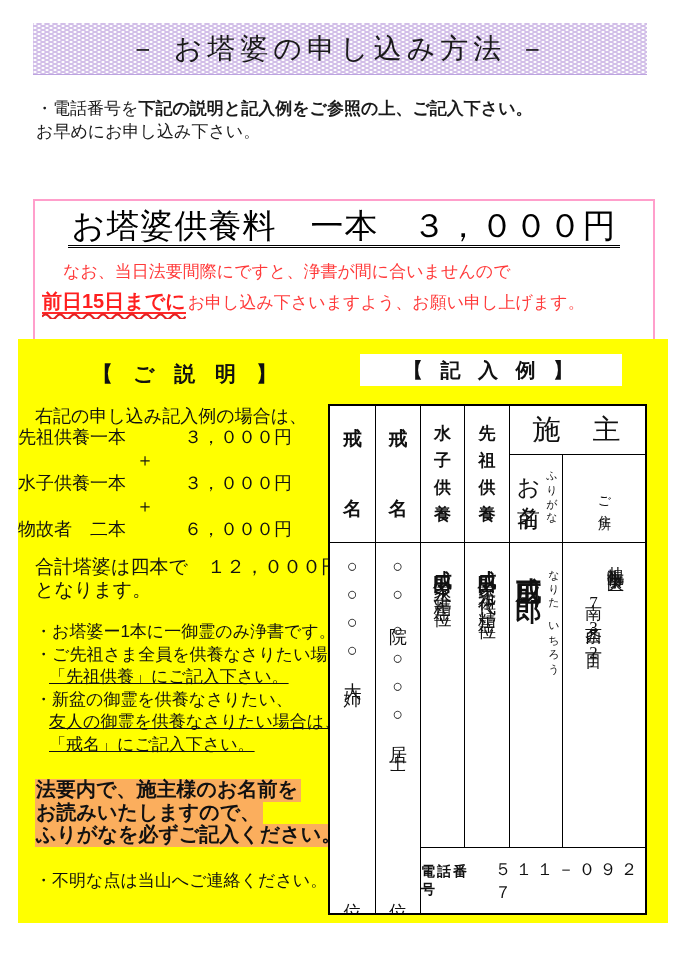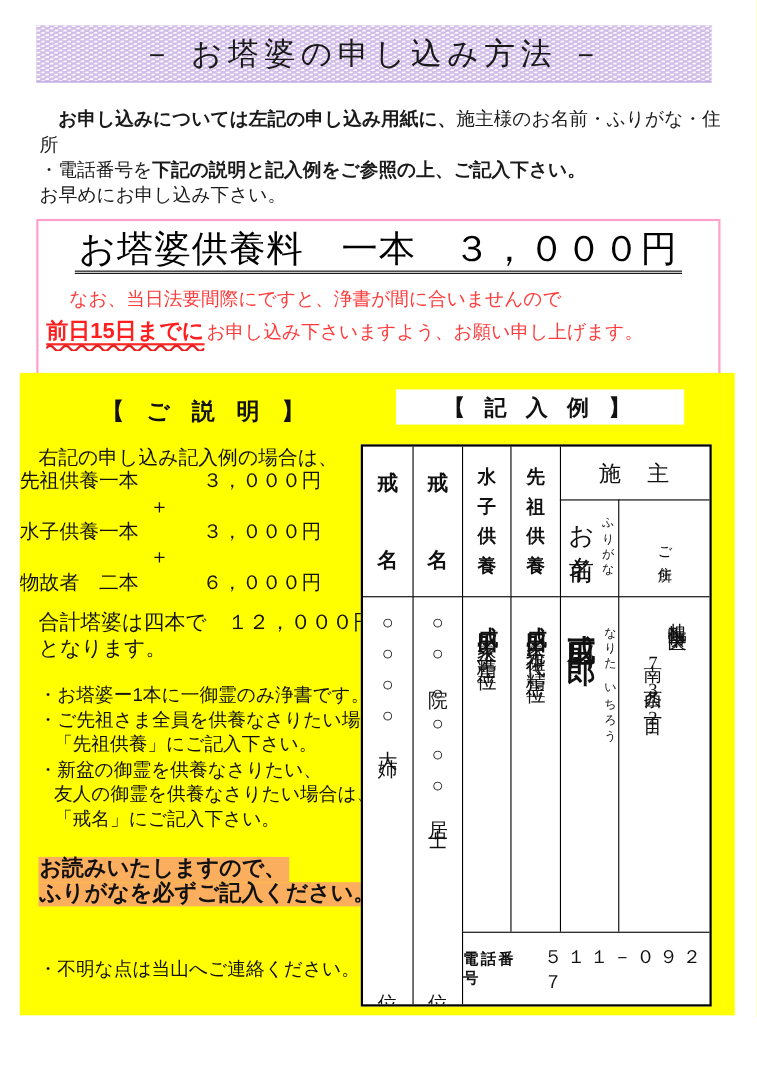--- a/index.html
+++ b/index.html
@@ -51,21 +51,21 @@
 
   
   .yellow{left:18px;top:339px;width:650px;height:584px;background:#ffff00;}
   .expl-title{left:58px;top:360px;width:260px;text-align:center;font-size:21px;font-weight:bold;letter-spacing:7px;white-space:nowrap;}
   .expl-intro{left:35px;top:404px;font-size:18px;}
   .price-list{left:18px;top:426px;width:274px;font-size:18px;line-height:23px;}
   .price-row{display:flex;justify-content:space-between;}
   .plus-row{padding-left:118px;}
   .total{left:35px;top:555px;font-size:19px;line-height:23px;}
   .bullets{left:35px;top:621px;font-size:17px;line-height:22.5px;}
-  .bullets .indent{padding-left:14px;}
+  .bullets .indent{padding-left:14px;text-decoration:underline;}
   .hl-block{left:35px;top:779px;font-size:20px;font-weight:bold;line-height:21.5px;}
   .hl-block span{display:inline-block;padding:0 3px 1px 1px;margin:0;}
   .footnote{left:35px;top:869px;font-size:17px;}
 
   
   .example-title-box{
     left:360px;top:354px;width:262px;height:32px;background:#ffffff;
     display:flex;align-items:center;justify-content:center;
     font-size:20px;font-weight:bold;letter-spacing:6px;white-space:nowrap;
   }
@@ -78,21 +78,21 @@
   }
   .cell{box-sizing:border-box;display:flex;align-items:center;justify-content:center;overflow:hidden;}
   .bl{border-left:1.5px solid #000;}
   .bt{border-top:1.5px solid #000;}
 
   .vtext{writing-mode:vertical-rl;text-orientation:upright;}
   .char-spread{display:flex;flex-direction:column;align-items:center;}
 
   .kaimyo-hdr{grid-row:1/3;font-size:19px;font-weight:bold;justify-content:center;gap:44px;}
   .kuyo-hdr{grid-row:1/3;font-size:17px;font-weight:bold;justify-content:center;gap:4px;}
-  .seshu-hdr{grid-column:5/7;grid-row:1/2;font-size:20px;letter-spacing:2px;text-align:center;}
+  .seshu-hdr{grid-column:5/7;grid-row:1/2;font-size:28px;letter-spacing:2px;text-align:center;}
   .name-hdr{grid-column:5/6;grid-row:2/3;flex-direction:row;align-items:flex-start;padding-top:6px;}
   .name-hdr .big{font-size:23px;letter-spacing:1px;}
   .name-hdr .small{font-size:11px;margin-top:2px;letter-spacing:1px;}
   .addr-hdr{grid-column:6/7;grid-row:2/3;font-size:13px;letter-spacing:2px;}
 
   .kaimyo-body{grid-row:3/5;flex-direction:column;justify-content:space-between;padding:13px 0 24px 0;}
   .kaimyo-body .main{font-size:18px;letter-spacing:8px;}
   .kaimyo-body .suffix{font-size:18px;}
   .kuyo-body{grid-row:3/4;align-items:center;justify-content:flex-start;flex-direction:column;padding-top:11px;}
   .kuyo-body .vtext{font-size:18px;letter-spacing:6px;}
@@ -107,21 +107,20 @@
   .phone-number{font-size:17px;letter-spacing:4px;}
 </style>
 </head>
 <body>
 
 <div class="abs band">
   <div class="band-title">－ お塔婆の申し込み方法 －</div>
 </div>
 
 <div class="abs intro">
-  <div><b>　お申し込みについては左記の申し込み用紙に、</b><span>施主様のお名前・ふりがな・住所</span></div>
   <div><span>・電話番号を</span><b>下記の説明と記入例をご参照の上、ご記入下さい。</b></div>
   <div>お早めにお申し込み下さい。</div>
 </div>
 
 <div class="abs price-box">
   <div class="price-title serif"><span class="u">お塔婆供養料　一本　３，０００円</span></div>
   <div class="price-note1">なお、当日法要間際にですと、浄書が間に合いませんので</div>
   <div class="price-note2">
     <span class="deadline"><span>前日15日までに</span><svg viewBox="0 0 120 6" preserveAspectRatio="none">
           <path d="M0 4 Q3 0 6 4 T12 4 T18 4 T24 4 T30 4 T36 4 T42 4 T48 4 T54 4 T60 4 T66 4 T72 4 T78 4 T84 4 T90 4 T96 4 T102 4 T108 4 T114 4 T120 4" fill="none" stroke="#e42121" stroke-width="1.8"></path>
@@ -159,20 +158,21 @@
 <div class="abs bullets">
   <div>・お塔婆ー1本に一御霊のみ浄書です。</div>
   <div>・ご先祖さま全員を供養なさりたい場合は</div>
   <div class="indent">「先祖供養」にご記入下さい。</div>
   <div>・新盆の御霊を供養なさりたい、</div>
   <div class="indent">友人の御霊を供養なさりたい場合は、</div>
   <div class="indent">「戒名」にご記入下さい。</div>
 </div>
 
 <div class="abs hl-block">
+  <div><span style="background:#fbae5d">法要内で、施主様のお名前を</span></div>
   <div><span style="background:#fbae5d">お読みいたしますので、</span></div>
   <div><span style="background:#fbae5d">ふりがなを必ずご記入ください。</span></div>
 </div>
 
 <div class="abs footnote">・不明な点は当山へご連絡ください。</div>
 
 <div class="abs example-title-box">【 記 入 例 】</div>
 
 <div class="abs form-table serif">
 

